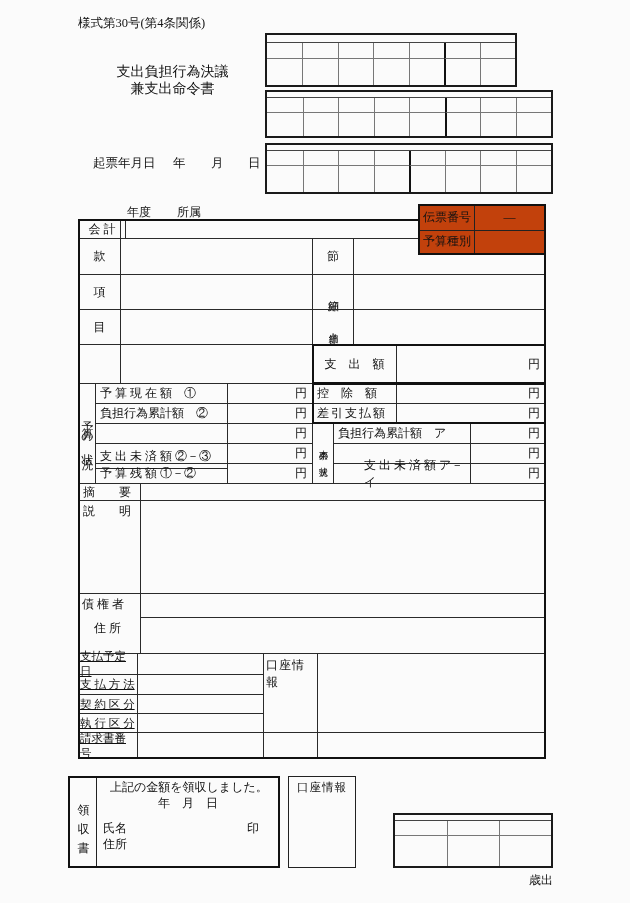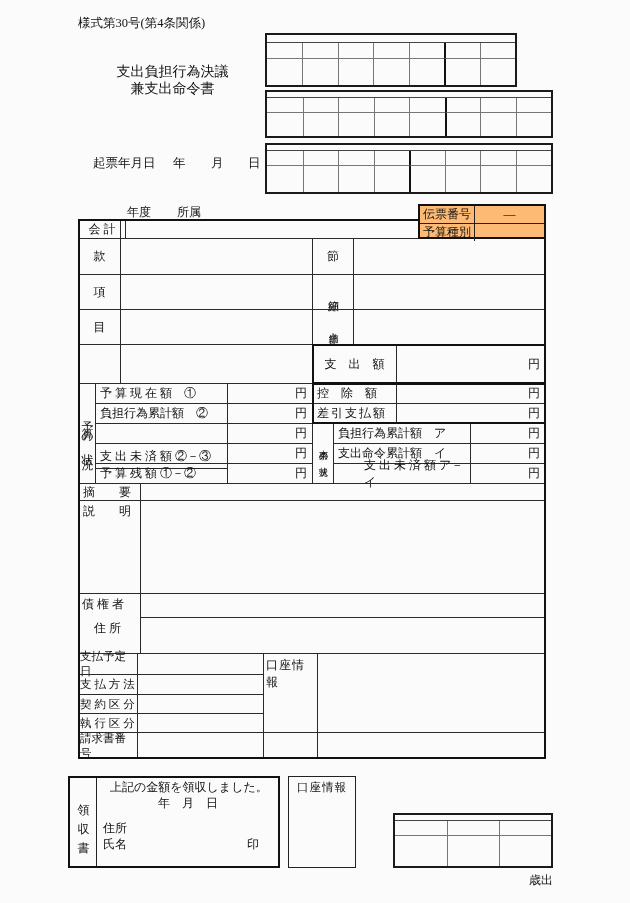--- a/index.html
+++ b/index.html
@@ -8,40 +8,40 @@
   .abs{position:absolute;}
   .c{position:absolute;border:1px solid #2a2a2a;box-sizing:border-box;font-size:12px;
      display:flex;align-items:center;background:transparent;}
   .center{justify-content:center;}
   .top{align-items:flex-start;}
   .lbl{padding-left:4px;}
   .unit{justify-content:flex-end;padding-right:5px;}
   .vtext{writing-mode:vertical-rl;text-orientation:upright;}
   .overlay{position:absolute;border:2px solid #111;box-sizing:border-box;pointer-events:none;}
   .ls2{letter-spacing:2px;}
-  .pay{font-size:11.5px;padding-left:1px;}
+  .pay{font-size:11.5px;padding-left:1px;text-decoration:underline;}
   
   .stamp{position:absolute;border:2px solid #1a1a1a;box-sizing:border-box;display:grid;}
   .stamp .strip{grid-column:1/-1;border-bottom:1px solid #444;}
   .stamp .sc{border-left:1px solid #777;}
   .stamp .r2{border-top:1px solid #777;}
   #t1{grid-template-columns:repeat(7,1fr);grid-template-rows:8px 15px 1fr;}
   #t1 .sc:nth-child(2),#t1 .sc:nth-child(9){border-left:none;}
   #t1 .sc:nth-child(7),#t1 .sc:nth-child(14){border-left:2px solid #111;}
   #t2{grid-template-columns:repeat(8,1fr);grid-template-rows:6px 14px 1fr;}
   #t2 .sc:nth-child(2),#t2 .sc:nth-child(10){border-left:none;}
   #t2 .sc:nth-child(7),#t2 .sc:nth-child(15){border-left:2px solid #111;}
   #t3{grid-template-columns:repeat(8,1fr);grid-template-rows:6px 14px 1fr;}
   #t3 .sc:nth-child(2),#t3 .sc:nth-child(10){border-left:none;}
   #t3 .sc:nth-child(6),#t3 .sc:nth-child(14){border-left:2px solid #111;}
   #t4{grid-template-columns:repeat(3,1fr);grid-template-rows:6px 14px 1fr;}
   #t4 .sc:nth-child(2),#t4 .sc:nth-child(5){border-left:none;}
   
-  .denpyo{position:absolute;left:418px;top:204px;width:128px;height:35px;border:2px solid #111;
-          box-sizing:border-box;background:#fdba74;display:grid;grid-template-columns:55px 1fr;
+  .denpyo{position:absolute;left:418px;top:204px;width:128px;height:51px;border:2px solid #111;
+          box-sizing:border-box;background:#c2410c;display:grid;grid-template-columns:55px 1fr;
           grid-template-rows:1fr 1fr;font-size:12px;z-index:5;}
   .denpyo>div{display:flex;align-items:center;}
   .denpyo .dl{border-right:1px solid #222;padding-left:3px;}
   .denpyo .dr2,.denpyo .dl2{border-top:1px solid #222;}
   
   .receipt{position:absolute;left:68px;top:776px;width:212px;height:92px;border:2px solid #111;
            box-sizing:border-box;display:flex;font-size:12px;}
   .receipt .rv{width:26px;border-right:1px solid #222;display:flex;align-items:center;justify-content:center;}
   .receipt .rc{flex:1;padding:2px 5px 0 6px;line-height:15.5px;}
   .kakunin{position:absolute;left:288px;top:776px;width:68px;height:92px;border:1px solid #222;
@@ -166,21 +166,20 @@
   <div class="c unit" style="left:227px;top:463px;width:86px;height:21px;">円</div>
 
   <div class="c lbl" style="left:312px;top:383px;width:85px;height:21px;">控　除　額</div>
   <div class="c unit" style="left:396px;top:383px;width:150px;height:21px;">円</div>
   <div class="c lbl ls2" style="left:312px;top:403px;width:85px;height:21px;">差引支払額</div>
   <div class="c unit" style="left:396px;top:403px;width:150px;height:21px;">円</div>
 
   <div class="c center vtext" style="left:312px;top:423px;width:22px;height:61px;font-size:9px;letter-spacing:2px;">本票の状況</div>
   <div class="c lbl" style="left:333px;top:423px;width:138px;height:21px;">負担行為累計額　ア</div>
   <div class="c unit" style="left:470px;top:423px;width:76px;height:21px;">円</div>
-  <div class="c lbl" style="left:333px;top:443px;width:138px;height:21px;">支出命令累計額　イ</div>
   <div class="c unit" style="left:470px;top:443px;width:76px;height:21px;">円</div>
   <div class="c lbl" style="left:333px;top:463px;width:138px;height:21px;padding-left:30px;">支 出 未 済 額 ア－イ</div>
   <div class="c unit" style="left:470px;top:463px;width:76px;height:21px;">円</div>
 
   <div class="c lbl" style="left:78px;top:483px;width:63px;height:18px;">摘　　要</div>
   <div class="c" style="left:140px;top:483px;width:406px;height:18px;"></div>
   <div class="c lbl top" style="left:78px;top:500px;width:63px;height:94px;padding-top:2px;">説　　明</div>
   <div class="c" style="left:140px;top:500px;width:406px;height:94px;"></div>
 
   <div class="c top" style="left:78px;top:593px;width:63px;height:61px;">
@@ -213,25 +212,25 @@
   <div class="overlay" style="left:312px;top:383px;width:234px;height:41px;z-index:4;"></div>
 
   <div class="receipt">
     <div class="rv">
       <span class="vtext" style="letter-spacing:19px;">領収書</span>
     </div>
     <div class="rc">
       <div style="padding-left:7px;">上記の金額を領収しました。</div>
       <div style="text-align:center;">年　月　日</div>
       <div style="height:10px;"></div>
-      <div>住所</div>
       <div style="display:flex;justify-content:space-between;">
         <span>氏名</span>
         <span style="margin-right:14px;">印</span>
       </div>
+      <div>住所</div>
     </div>
   </div>
 
   <div class="kakunin">
     <span>口座情報</span>
   </div>
 
   <div class="stamp" id="t4" style="left:393px;top:813px;width:160px;height:55px;">
     <div class="strip"></div>
     <div class="sc"></div>

